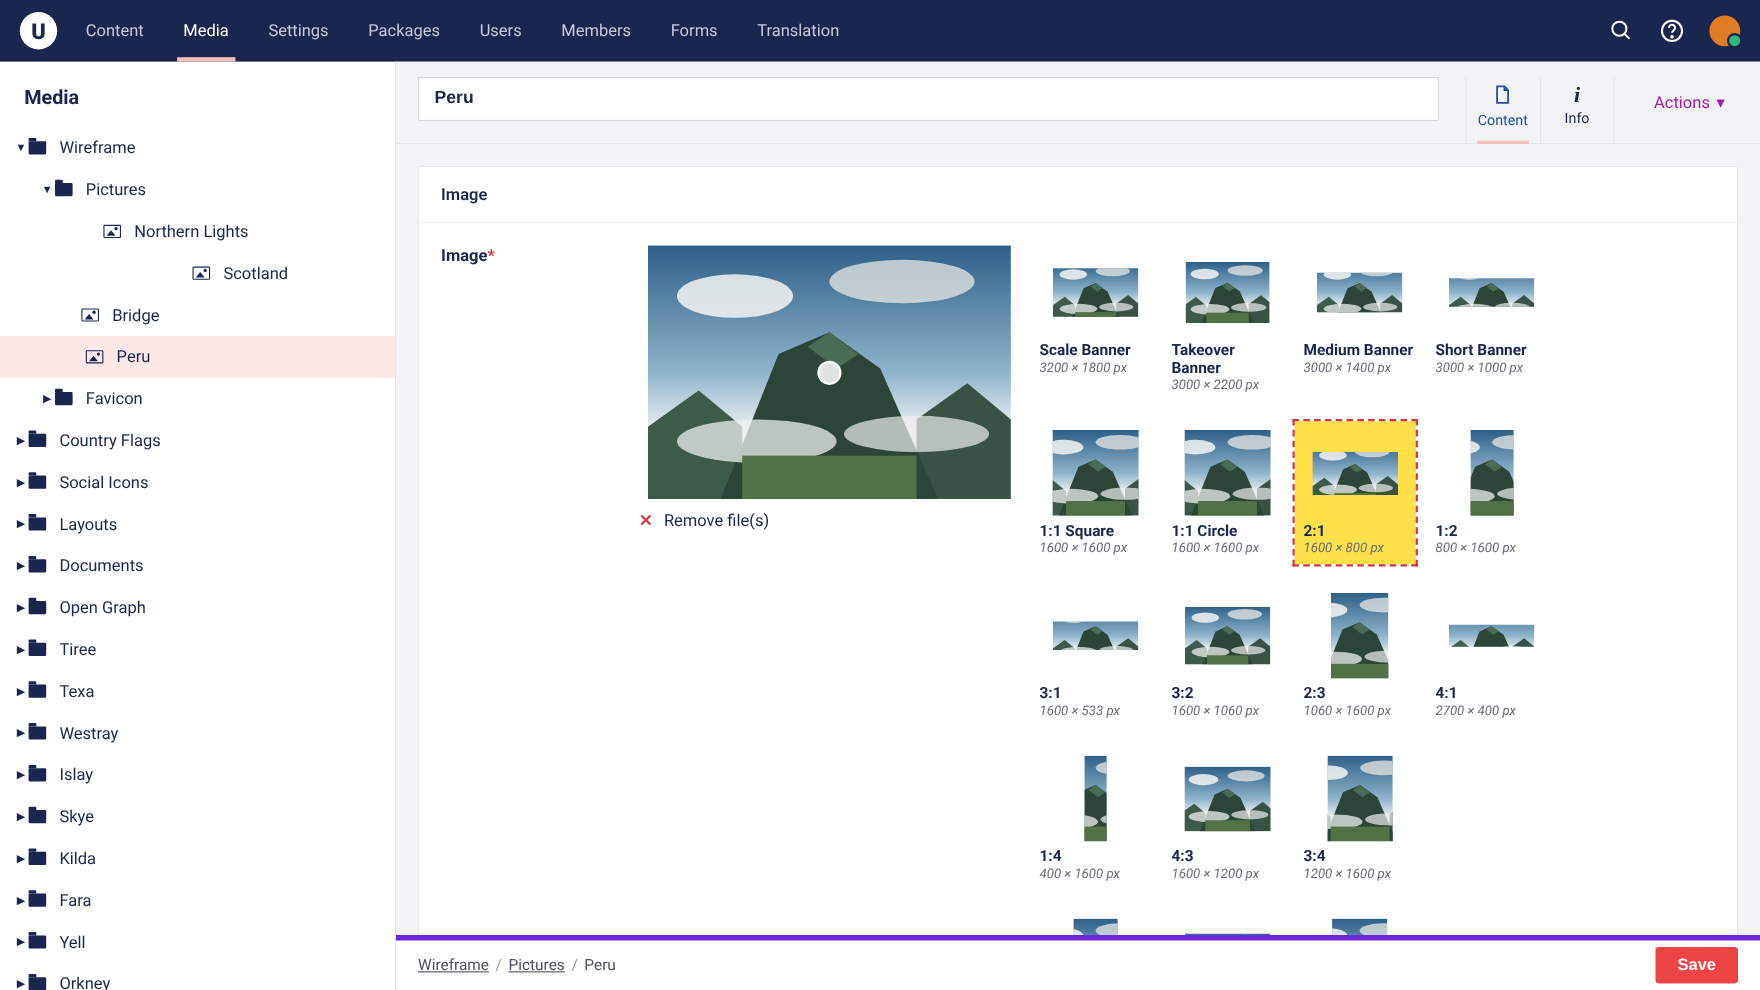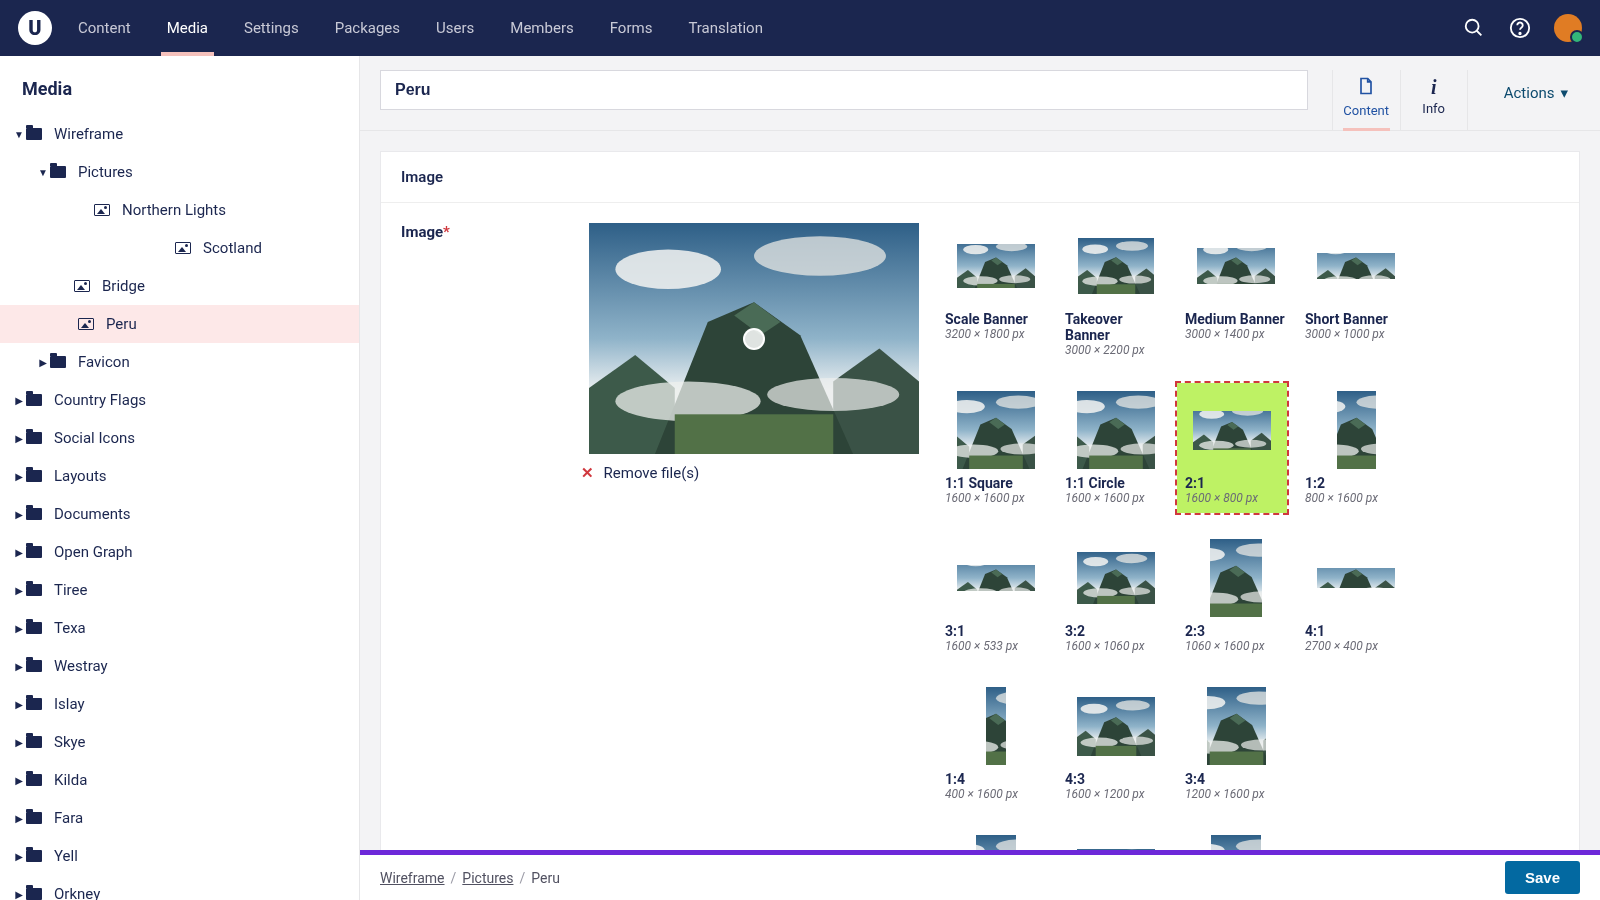--- a/index.html
+++ b/index.html
@@ -40,21 +40,21 @@
   .main { flex:1; display:flex; flex-direction:column; overflow:hidden; }
   .editor-header { background:#f3f3f5; padding:14px 20px 0 20px; display:flex; align-items:flex-start; gap:24px; border-bottom:1px solid #e6e6e8; }
   .name-input { flex:1; height:40px; border:1px solid #d8d8de; background:#fff; padding:0 14px; font-size:16px; font-weight:700; color:#1b264f; margin-bottom:14px; }
   .apps { display:flex; }
   .app-tab { width:68px; text-align:center; padding:6px 0 12px; cursor:pointer; font-size:13px; color:#1b264f; position:relative; border-left:1px solid #e6e6e8; }
   .app-tab:last-child { border-right:1px solid #e6e6e8; }
   .app-tab.active { color:#2152a3; }
   .app-tab.active::after { content:""; position:absolute; bottom:-1px; left:10px; right:10px; height:3px; background:#f5c1bc; }
   .app-tab .ico { font-size:20px; display:block; margin-bottom:2px; }
   .app-tab .ico.serif { font-family: Georgia, serif; font-style: italic; font-weight:bold; }
-  .actions-btn { padding:14px 12px 0; font-size:15px; color:#0c4a6e; cursor:pointer; display:flex; align-items:center; gap:6px; margin-bottom:14px; }
+  .actions-btn { padding:14px 12px 0; font-size:15px; color:#a21caf; cursor:pointer; display:flex; align-items:center; gap:6px; margin-bottom:14px; }
 
   .editor-body { flex:1; overflow-y:auto; padding:20px; background:#f3f3f5; }
   .panel { background:#fff; border:1px solid #e9e9ec; }
   .panel-title { padding:16px 20px; font-size:15px; font-weight:600; border-bottom:1px solid #eee; }
   .prop-row { display:flex; padding:20px; gap:20px; }
   .prop-label { width:160px; font-weight:700; font-size:15px; }
   .req { color:#d0383e; }
   .prop-value { flex:1; display:flex; gap:14px; align-items:flex-start; }
   .main-image { width:346px; }
   .thumb-svg { display:block; width:100%; }
@@ -62,29 +62,29 @@
   .focal { position:absolute; left:50%; top:50%; width:22px; height:22px; border-radius:50%; background:rgba(255,255,255,0.85); border:2px solid rgba(255,255,255,0.95); transform:translate(-50%,-50%); }
   .remove { margin-top:10px; font-size:15px; cursor:pointer; display:flex; align-items:center; gap:10px; }
   .remove .x { color:#d0383e; font-weight:900; }
 
   .crops { flex:1; display:grid; grid-template-columns: repeat(4, 110px); gap:26px 10px; align-content:start; }
   .crop { width:110px; cursor:pointer; padding:4px; }
   .crop .thumb-box { height:78px; display:flex; align-items:center; justify-content:center; }
   .crop .thumb-box svg { max-width:78px; max-height:78px; display:block; }
   .crop .cname { font-weight:700; font-size:14px; margin-top:6px; }
   .crop .csize { font-size:12px; font-style:italic; color:#6b6b76; }
-  .crop.highlight { outline:2px dashed #d0383e; background:#bef264; padding:8px; margin:-4px; }
+  .crop.highlight { outline:2px dashed #d0383e; background:#fde047; padding:8px; margin:-4px; }
 
   
   .footer { height:50px; background:#fff; border-top:5px solid #6d28d9; display:flex; align-items:center; padding:0 20px; }
   .breadcrumb { font-size:14px; color:#515161; }
   .breadcrumb a { color:#515161; text-decoration:underline; cursor:pointer; }
   .breadcrumb .sep { margin:0 6px; color:#9a9aa5; }
   .footer-spacer { flex:1; }
-  .save-btn { background:#0369a1; color:#fff; border:none; padding:8px 20px; font-size:15px; font-weight:600; border-radius:3px; cursor:pointer; }
+  .save-btn { background:#ef4444; color:#fff; border:none; padding:8px 20px; font-size:15px; font-weight:600; border-radius:3px; cursor:pointer; }
 </style>
 </head>
 <body>
 
 <svg width="0" height="0" style="position:absolute">
   <defs>
     <linearGradient id="sky" x1="0" y1="0" x2="0" y2="1">
       <stop offset="0" stop-color="#2e5f87"></stop>
       <stop offset="0.5" stop-color="#8fb3c9"></stop>
       <stop offset="0.72" stop-color="#e9eef0"></stop>

